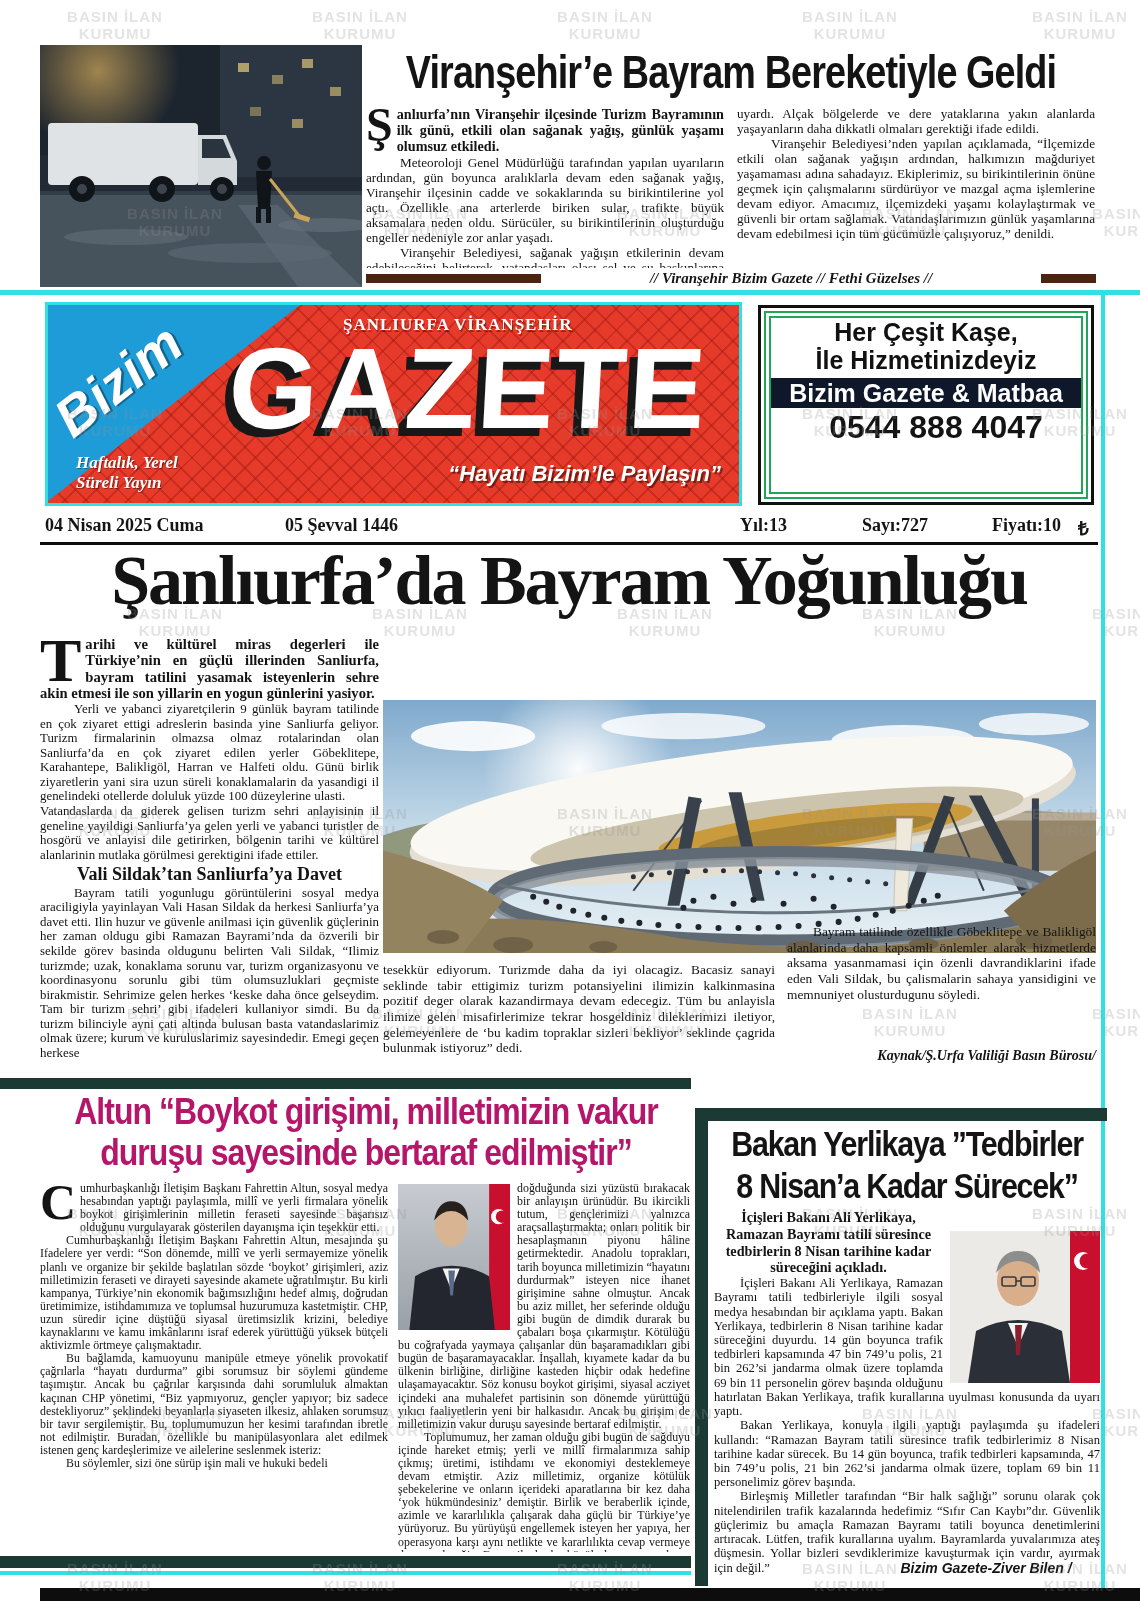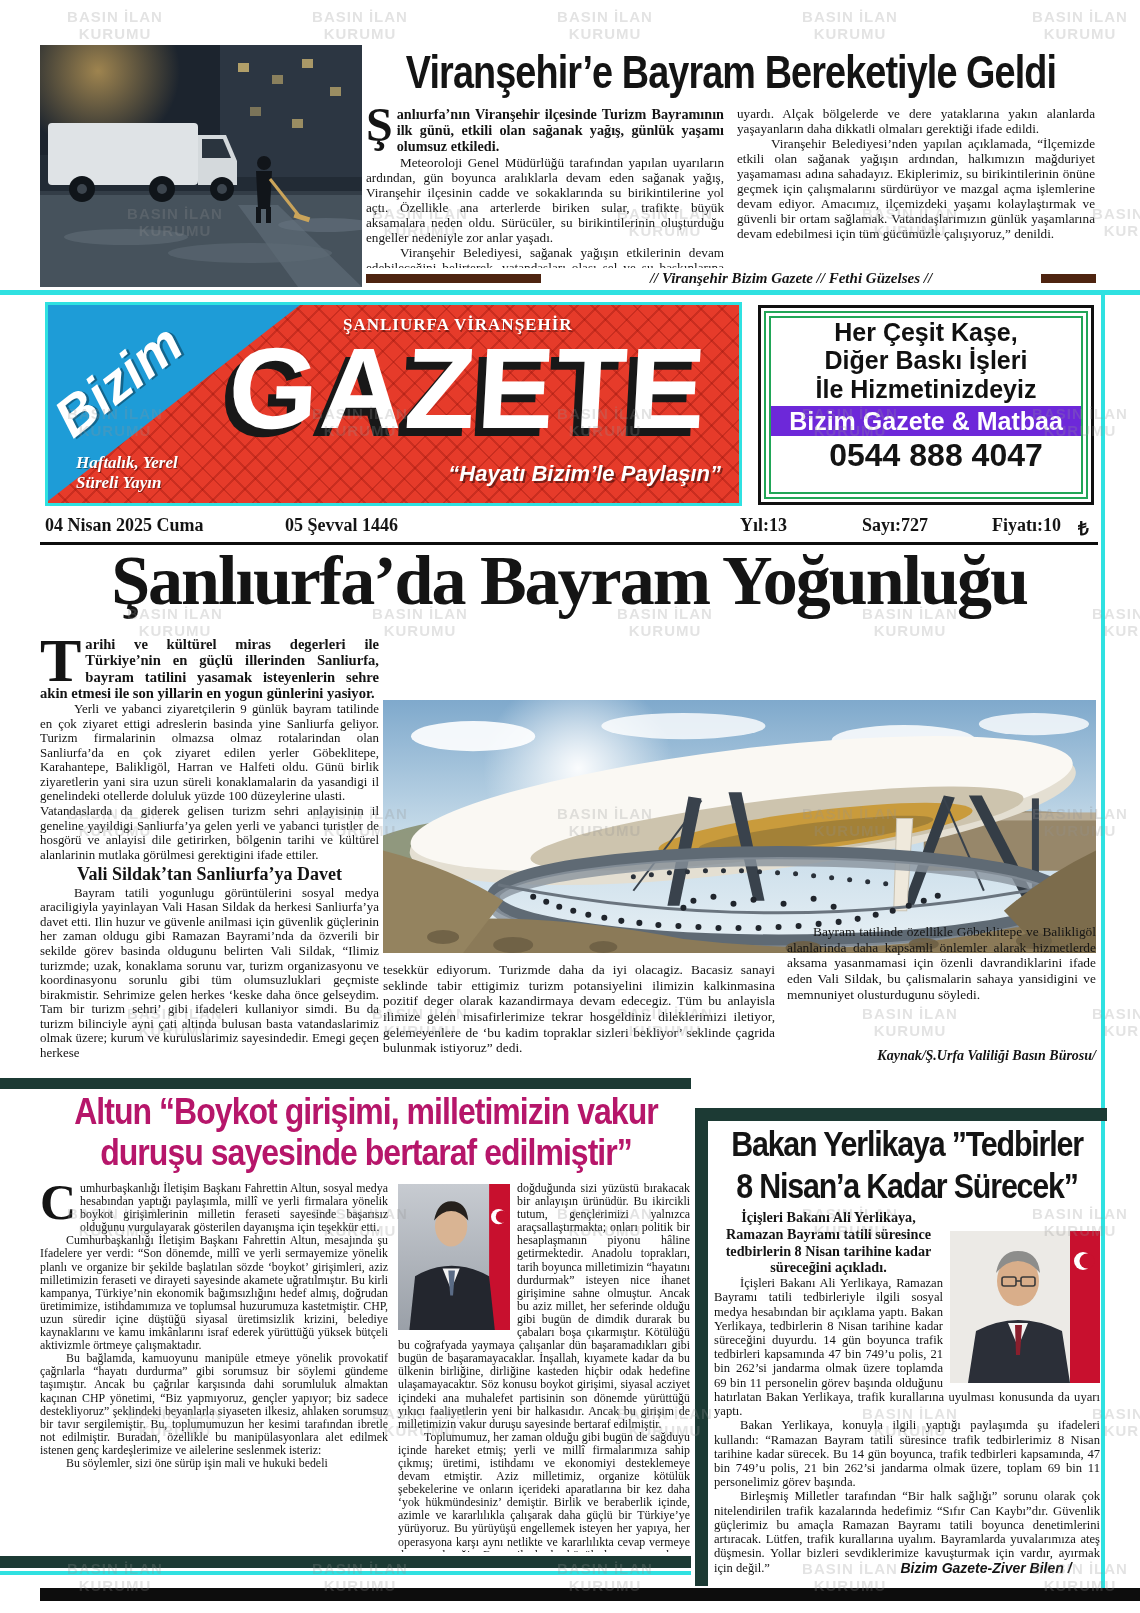--- a/index.html
+++ b/index.html
@@ -44,21 +44,21 @@
   .masthead-region{position:absolute;left:295px;top:10px;width:392px;text-align:left;color:#fff;font-weight:bold;font-size:17px;letter-spacing:1px;text-shadow:1px 2px 0 rgba(0,0,0,.35);}
   .masthead-title{position:absolute;left:150px;top:26px;width:540px;text-align:center;color:#fff;font-family:"Liberation Sans",sans-serif;font-weight:bold;font-size:115px;line-height:1;letter-spacing:2px;transform:skewX(-3deg);text-shadow:-8px 8px 0 #181818;}
   .masthead-pubtype{position:absolute;left:28px;top:148px;color:#fff;font-style:italic;font-weight:bold;font-size:17px;line-height:1.2;text-shadow:1px 1px 0 rgba(0,0,0,.4);}
   .masthead-slogan{position:absolute;right:18px;top:156px;color:#fff;font-style:italic;font-weight:bold;font-size:22px;font-family:"Liberation Sans",sans-serif;text-shadow:2px 2px 0 rgba(0,0,0,.45);}
 
   
   .ad-box{left:758px;top:305px;width:330px;height:194px;border:3px solid #101010;background:#fff;}
   .ad-inner{position:absolute;inset:3px;border:2px solid #21a657;}
   .ad-inner2{position:absolute;inset:3px;border:2px solid #21a657;display:flex;flex-direction:column;}
   .ad-line{text-align:center;font-family:"Liberation Sans",sans-serif;font-weight:bold;font-size:25px;line-height:1.13;color:#111;}
-  .ad-band{background:#6d28d9;color:#fff;text-align:center;font-family:"Liberation Sans",sans-serif;font-weight:bold;font-size:25px;line-height:1.2;margin-top:3px;}
+  .ad-band{background:#0f172a;color:#fff;text-align:center;font-family:"Liberation Sans",sans-serif;font-weight:bold;font-size:25px;line-height:1.2;margin-top:3px;}
   .ad-phone{text-align:center;font-family:"Liberation Sans",sans-serif;font-weight:bold;font-size:32px;line-height:1.15;padding-top:1px;padding-left:20px;}
 
   
   .dateline{left:40px;top:513px;width:1058px;height:29px;border-bottom:3px solid #0d0d0d;font-weight:bold;font-size:18px;}
   .dateline span{position:absolute;top:2px;white-space:nowrap;}
   .dl-date{left:5px;}  .dl-hijri{left:245px;}  .dl-year{left:700px;}  .dl-issue{left:822px;}  .dl-price{left:952px;}  .dl-cur{left:1038px;font-size:19px;}
 
   
   .main-headline{left:40px;top:544px;width:1058px;text-align:center;font-weight:bold;font-size:70px;line-height:1.06;letter-spacing:-2px;white-space:nowrap;}
   .ms-col1{left:40px;top:636px;width:339px;height:442px;font-size:12.9px;line-height:1.13;text-align:justify;overflow:hidden;}
@@ -173,21 +173,20 @@
       <div>Haftalık, Yerel</div>
       <div>Süreli Yayın</div>
     </div>
     <div class="masthead-slogan">“Hayatı Bizim’le Paylaşın”</div>
   </div>
 
   <div class="abs ad-box">
     <div class="ad-inner">
         <div class="ad-inner2">
       <div class="ad-line">Her Çeşit Kaşe,</div>
-      <div class="ad-line">Diğer Baskı İşleri</div>
       <div class="ad-line">İle Hizmetinizdeyiz</div>
       <div class="ad-band">Bizim Gazete &amp; Matbaa</div>
       <div class="ad-phone">0544 888 4047</div>
     </div>
       </div>
   </div>
 
   <div class="abs dateline">
     <span class="dl-date">04 Nisan 2025 Cuma</span>
     <span class="dl-hijri">05 Şevval 1446</span>

